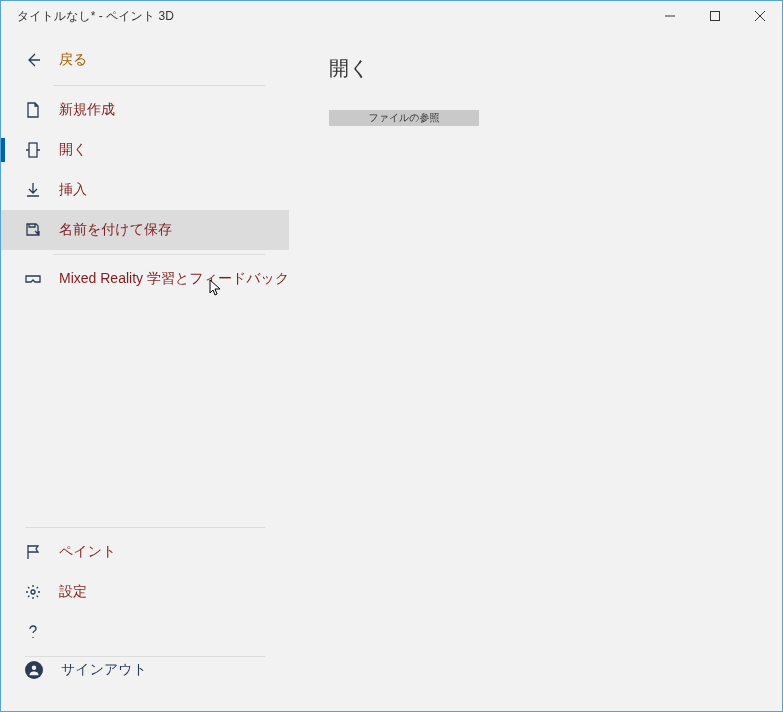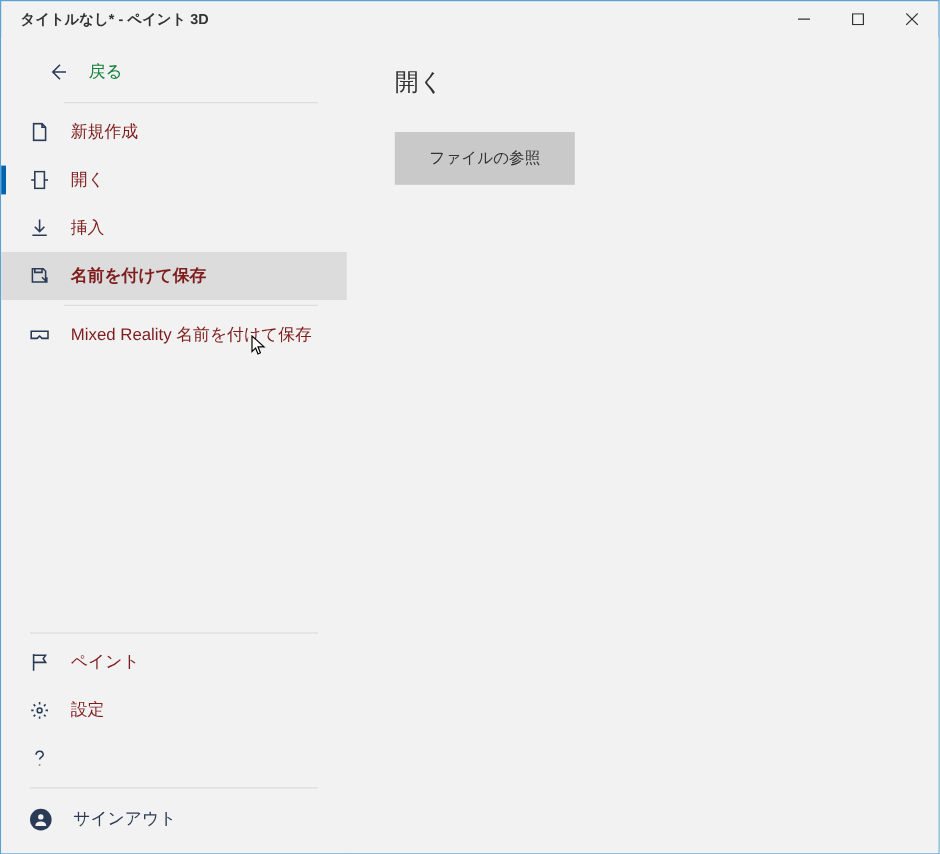--- a/index.html
+++ b/index.html
@@ -18,21 +18,21 @@
     position: relative;
   }
   .titlebar {
     height: 30px;
     display: flex;
     align-items: center;
     padding-left: 16px;
     font-size: 12px;
     color: #333;
   }
-  .title-text { flex: 1; font-weight: bold; }
+  .title-text { flex: 1; }
   .win-controls { display: flex; }
   .win-btn {
     width: 45px;
     height: 30px;
     display: flex;
     align-items: center;
     justify-content: center;
     font-size: 13px;
     color: #333;
   }
@@ -46,23 +46,23 @@
     background: #f2f2f2;
     display: flex;
     flex-direction: column;
     padding-top: 8px;
     position: relative;
   }
   .back-row {
     display: flex;
     align-items: center;
     height: 42px;
-    padding-left: 39px;
+    padding-left: 24px;
     gap: 18px;
-    color: #15803d;
+    color: #a16207;
     font-size: 14px;
   }
   .divider {
     height: 1px;
     background: #ddd;
     margin: 4px 24px 4px 52px;
   }
   .divider-full {
     height: 1px;
     background: #ddd;
@@ -82,60 +82,58 @@
     content: "";
     position: absolute;
     left: 0;
     top: 8px;
     bottom: 8px;
     width: 4px;
     background: #0063b1;
   }
   .menu-item.hovered {
     background: #dcdcdc;
-    font-weight: bold;
   }
   .menu-icon {
     width: 16px;
     height: 16px;
     display: flex;
     align-items: center;
     justify-content: center;
     flex-shrink: 0;
   }
   .menu-icon svg { stroke: #2b3a55; fill: none; stroke-width: 1.3; }
   .menu-label { white-space: nowrap; }
   .spacer { flex: 1; }
   .signout-row {
     display: flex;
-    align-items: center;
     height: 44px;
     padding-left: 24px;
     gap: 18px;
     color: #2b3a55;
     font-size: 14px;
     margin-bottom: 6px;
   }
   .main {
     flex: 1;
     background: #f2f2f2;
     padding: 24px 40px;
   }
   .main-title {
     font-size: 20px;
     font-weight: 400;
     color: #333;
     margin-bottom: 28px;
   }
   .browse-btn {
     width: 150px;
-    height: 44px;
+    height: 16px;
     background: #c9c9c9;
     color: #333;
-    font-size: 13px;
+    font-size: 10px;
     display: flex;
     align-items: center;
     justify-content: center;
   }
   .cursor {
     position: absolute;
     left: 208px;
     top: 248px;
     pointer-events: none;
     z-index: 100;
@@ -227,21 +225,21 @@
 
       <div class="divider"></div>
 
 
       <div class="menu-item">
         <span class="menu-icon">
           <svg width="16" height="16" viewBox="0 0 16 16">
               <path d="M1 5h14v6h-5l-2-2-2 2H1z"></path>
             </svg>
         </span>
-        <span class="menu-label">Mixed Reality 名前を付けて保存</span>
+        <span class="menu-label">Mixed Reality 学習とフィードバック</span>
       </div>
 
 
       <div class="spacer"></div>
 
       <div class="divider-full"></div>
 
       <div class="menu-item">
         <span class="menu-icon">
           <svg width="16" height="16" viewBox="0 0 16 16">

